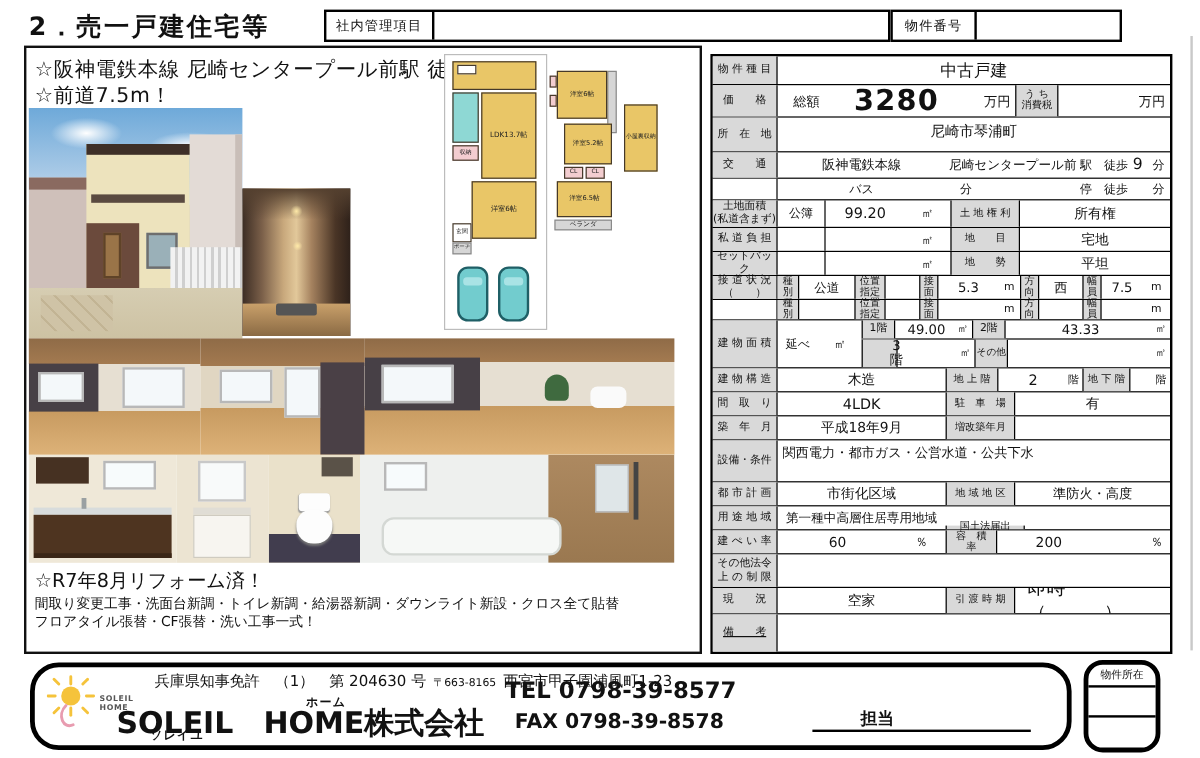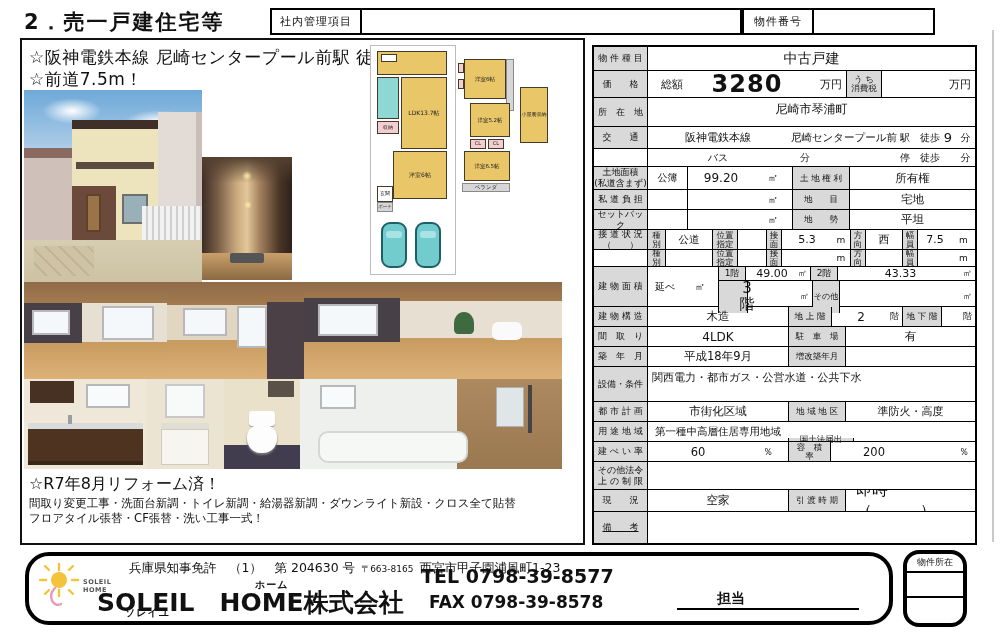--- a/index.html
+++ b/index.html
@@ -354,21 +354,21 @@
               <span class="v">49.00</span>
               <span class="u">㎡</span>
             </div>
           <div class="g" style="width:28px;font-size:9px;">2階</div>
           <div class="vu f1">
               <span class="v">43.33</span>
               <span class="u">㎡</span>
             </div>
         </div>
         <div class="subrow">
-          <div class="g" style="width:28px;font-size:15px;padding-left:28px;">3階</div>
+          <div class="g" style="width:28px;font-size:11px;padding-left:28px;">3階</div>
           <div class="vu" style="width:64px;">
               <span class="v"></span>
               <span class="u">㎡</span>
             </div>
           <div class="g" style="width:28px;font-size:8px;">その他</div>
           <div class="vu f1">
               <span class="v"></span>
               <span class="u">㎡</span>
             </div>
         </div>

